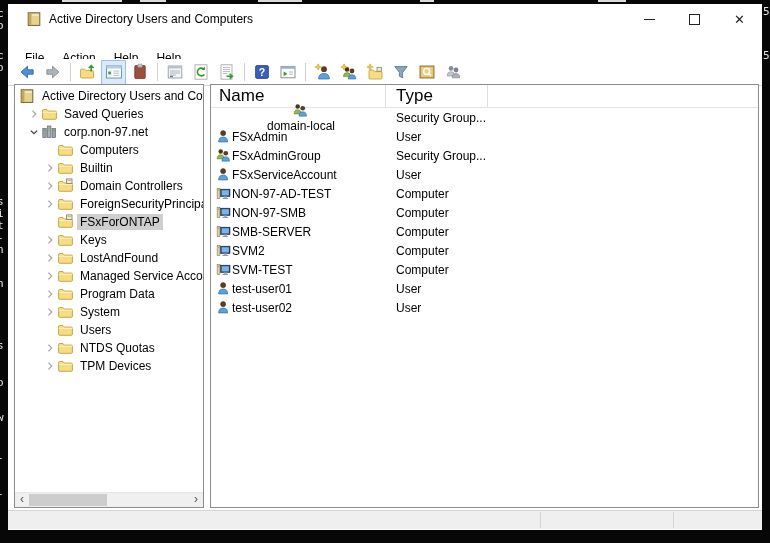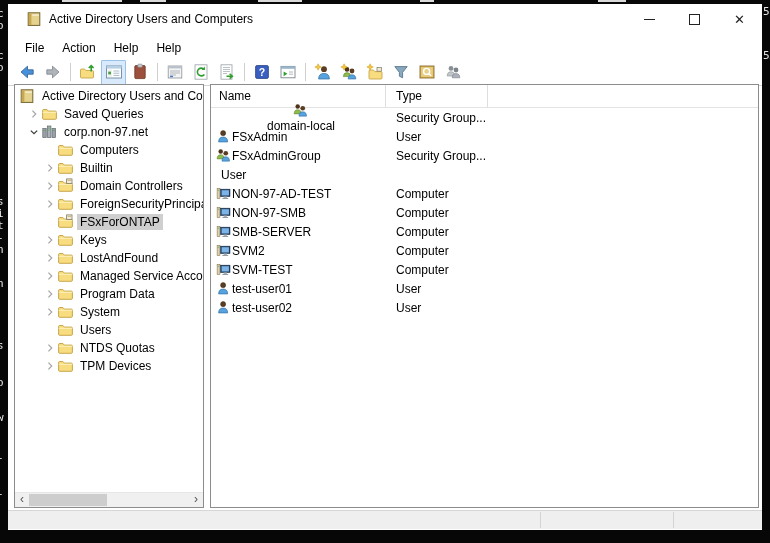--- a/index.html
+++ b/index.html
@@ -10,21 +10,21 @@
   .titlebar{position:absolute;left:0;top:0;width:100%;height:30px;background:#ffffff;
             display:flex;align-items:center;}
   .app-icon{margin-left:18px;width:16px;height:16px;display:inline-flex;}
   .title{margin-left:7px;font-size:12px;color:#000;}
   .controls{margin-left:auto;display:flex;height:100%;}
   .ctl{width:45px;height:100%;display:flex;align-items:center;justify-content:center;cursor:default;}
   .g-min{display:block;width:11px;height:1px;background:#222;}
   .g-max{display:block;width:9px;height:9px;border:1px solid #222;}
   .g-close{font-size:13px;color:#222;line-height:1;}
   
-  .menubar{position:absolute;left:0;top:32px;width:100%;height:24px;background:#fff;
+  .menubar{position:absolute;left:0;top:42px;width:100%;height:24px;background:#fff;
            border-bottom:1px solid #dcdcdc;display:flex;align-items:center;padding-left:10px;box-sizing:border-box;}
   .menu-item{font-size:12px;color:#000;padding:3px 7px;margin-right:4px;}
   
   .toolbar{position:absolute;left:0;top:55px;width:100%;height:27px;background:#fff;
            border-bottom:1px solid #d4d4d4;display:flex;align-items:center;padding-left:6px;box-sizing:border-box;}
   .tbtn{width:23px;height:23px;display:flex;align-items:center;justify-content:center;
         border:1px solid transparent;border-radius:1px;margin-right:1px;}
   .tbtn.sel{background:#d8eafc;border-color:#9ac2e8;}
   .tsep{width:1px;height:18px;background:#cfcfcf;margin:0 4px;}
   .tbtn svg{display:block;}
@@ -36,21 +36,21 @@
   .chev{width:14px;height:16px;display:inline-flex;align-items:center;justify-content:center;flex:none;}
   .ticon{width:16px;height:16px;display:inline-flex;flex:none;margin-right:4px;}
   .tlabel{padding:1px 3px;}
   .tlabel.sel{background:#cfcfcf;text-align:center;}
   .hscroll{position:absolute;left:0;right:0;bottom:0;height:14px;background:#f0f0f0;border-top:1px solid #e6e6e6;}
   .sarrow{position:absolute;top:0;width:14px;height:14px;font-size:12px;line-height:13px;text-align:center;color:#555;}
   .sarrow.right{right:0;}
   .sthumb{position:absolute;left:14px;top:1px;width:78px;height:12px;background:#cdcdcd;}
   .listpane{position:absolute;left:202px;top:80px;width:549px;height:424px;background:#fff;
             border:1px solid #8c8c8c;overflow:hidden;box-sizing:border-box;}
-  .lheader{display:flex;height:22px;border-bottom:1px solid #e3e3e3;align-items:center;font-size:12px;color:#000;}
+  .lheader{display:flex;height:22px;border-bottom:1px solid #e3e3e3;align-items:center;font-size:17px;color:#000;}
   .hcell{height:100%;display:flex;align-items:center;box-sizing:border-box;border-right:1px solid #dedede;}
   .lrow{height:19px;display:flex;align-items:center;font-size:12px;color:#000;white-space:nowrap;}
   .lcell{display:flex;align-items:center;box-sizing:border-box;overflow:hidden;}
   .licon{width:16px;height:16px;display:inline-flex;flex:none;}
   
   .statusbar{position:absolute;left:0;top:506px;width:100%;height:18px;background:#efefef;border-top:1px solid #d6d6d6;}
   .ssep{position:absolute;top:1px;bottom:1px;width:1px;background:#d4d4d4;}
   
   .frag{position:absolute;color:#e6e6e6;font-family:"DejaVu Sans Mono",monospace;font-size:11px;line-height:11px;}
   .fragbar{position:absolute;top:0;height:2px;background:#d9d9d9;}
@@ -540,20 +540,29 @@
                   <circle cx="10.4" cy="5.6" r="2.5" fill="#5a3d22"></circle>
                   <path d="M6.4 14 q0-4.6 4-4.6 q4 0 4 4.6 Z" fill="#58a2dd" stroke="#2d6da3" stroke-width="0.6"></path>
                 </svg>
               </span>
               <span>FSxAdminGroup</span>
             </div>
             <div class="lcell" style="width: 102px; padding-left: 10px;">Security Group...</div>
             <div class="lcell" style="width: 150px; padding-left: 6px;"></div>
           </div>
           <div class="lrow">
+            <div class="lcell" style="width: 175px; padding-left: 5px;">
+              <span class="licon">
+                <svg width="15" height="15" viewBox="0 0 16 16" xmlns="http://www.w3.org/2000/svg">
+                  <circle cx="7.6" cy="4.4" r="2.7" fill="#5a3d22" stroke="#3c2713" stroke-width="0.5"></circle>
+                  <path d="M2.8 13.8 q0-5.2 4.8-5.2 q4.8 0 4.8 5.2 Z" fill="#58a2dd" stroke="#2d6da3" stroke-width="0.7"></path>
+                </svg>
+              </span>
+              <span>FSxServiceAccount</span>
+            </div>
             <div class="lcell" style="width: 102px; padding-left: 10px;">User</div>
             <div class="lcell" style="width: 150px; padding-left: 6px;"></div>
           </div>
           <div class="lrow">
             <div class="lcell" style="width: 175px; padding-left: 5px;">
               <span class="licon">
                 <svg width="15" height="15" viewBox="0 0 16 16" xmlns="http://www.w3.org/2000/svg">
                   <rect x="1.2" y="2.6" width="3" height="10.8" fill="#ded2b0" stroke="#85754f" stroke-width="0.6"></rect>
                   <rect x="1.9" y="4" width="1.5" height="0.9" fill="#58a858"></rect>
                   <rect x="4.9" y="3.4" width="10" height="7.8" fill="#1f3f63" stroke="#122840" stroke-width="0.6"></rect>

